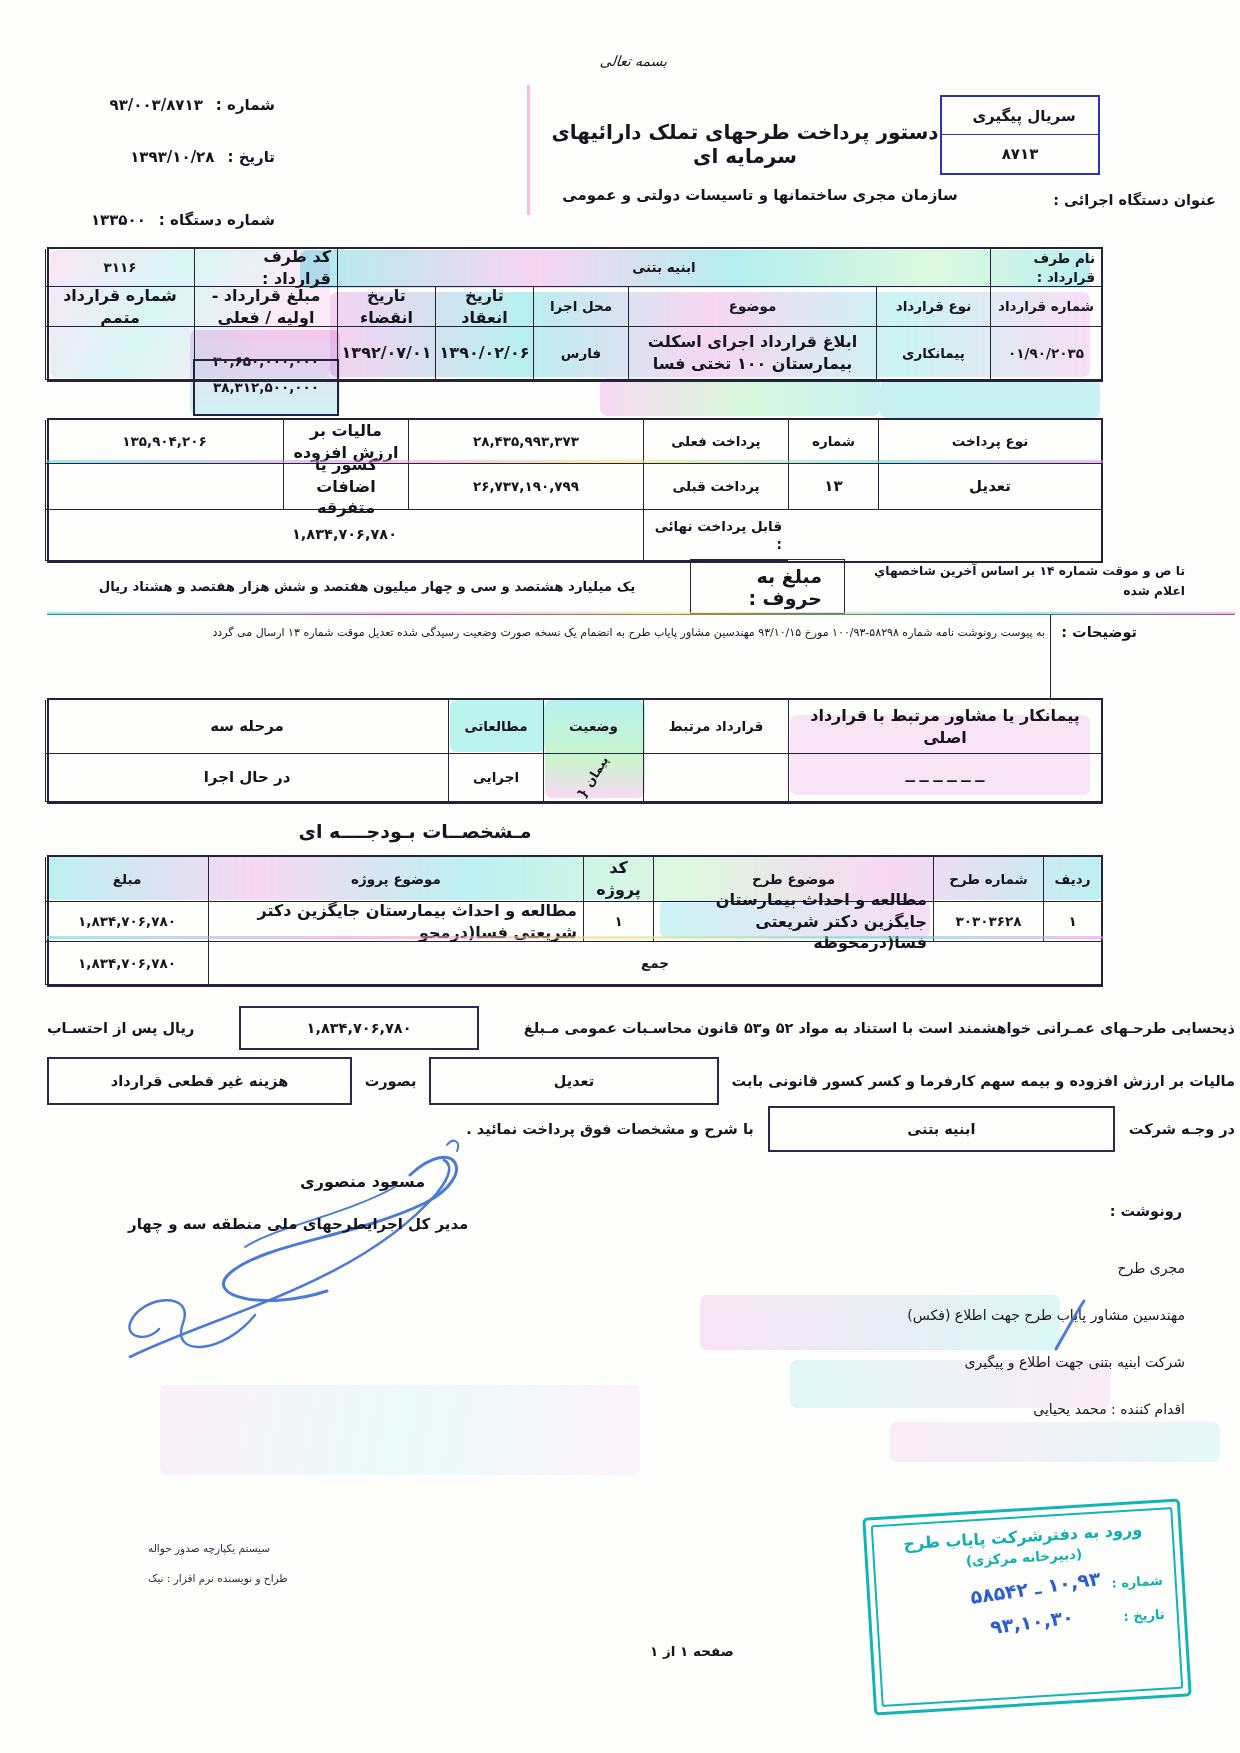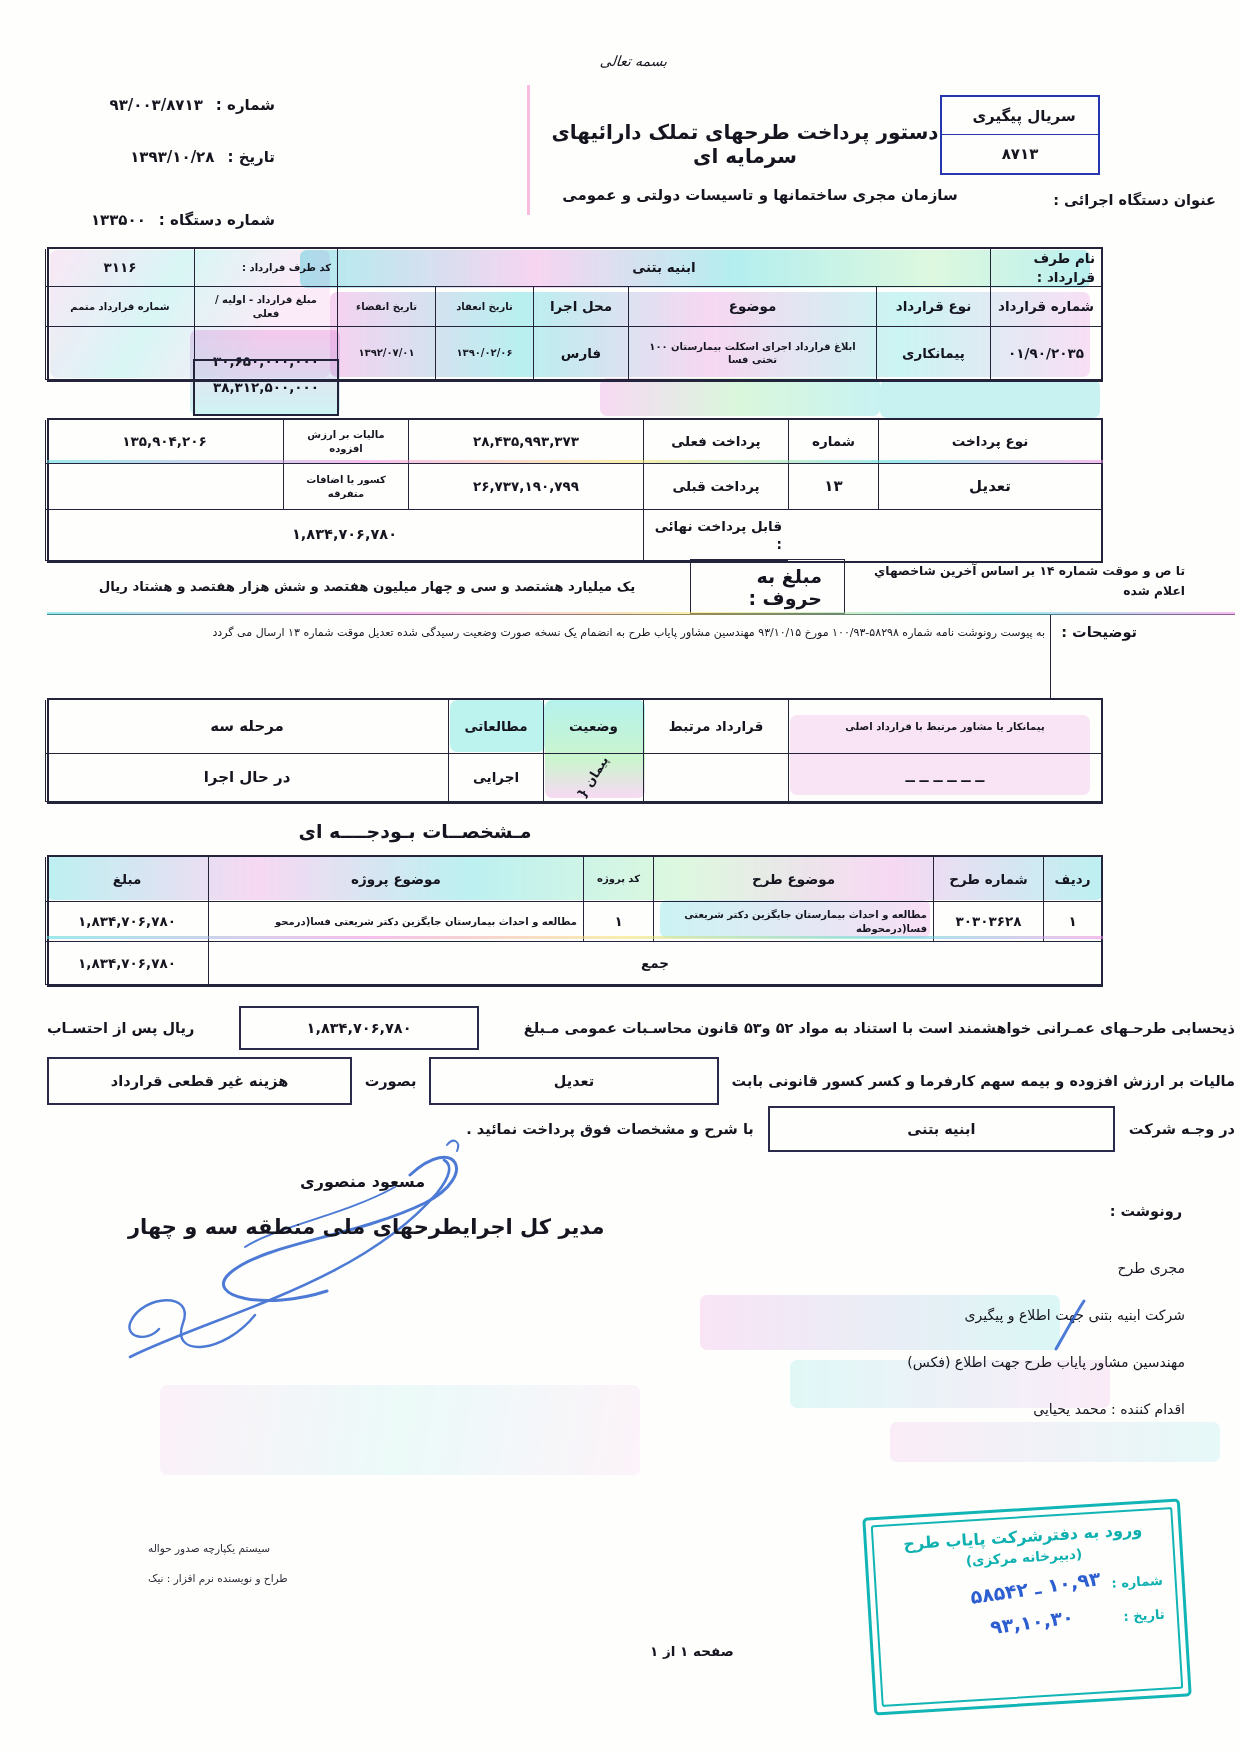--- a/index.html
+++ b/index.html
@@ -7,21 +7,21 @@
         font-family:"DejaVu Sans",sans-serif;color:#15151f;direction:rtl;overflow:hidden;}
   .abs{position:absolute;}
   .b{font-weight:bold;}
   .num{direction:ltr;unicode-bidi:isolate;}
   
   .tbl{position:absolute;display:grid;direction:rtl;border:2px solid #23233c;box-sizing:border-box;background:transparent;}
   .tbl>div{border-left:1.5px solid #23233c;border-bottom:1.5px solid #23233c;
            display:flex;align-items:center;justify-content:center;text-align:center;
            font-size:13.5px;font-weight:bold;padding:2px 6px;box-sizing:border-box;overflow:visible;line-height:1.35;}
   .tbl>div.rs{justify-content:flex-start;text-align:right;}
-  .tbl>div.sm{font-size:10px;}
+  .tbl>div.sm{font-size:16px;}
   .tbl>div.lg{font-size:15px;}
   .tbl>div.open{border:none;background:transparent;}
   
   .amt-cell{position:relative;padding:0;flex-direction:column;align-items:stretch;justify-content:flex-start;}
   .amt1{height:32px;display:flex;align-items:center;justify-content:center;margin-top:16px;}
   .amt2{position:absolute;top:32px;left:-2px;right:-2px;height:57px;border:2px solid #23233c;
         display:flex;align-items:center;justify-content:center;z-index:3;box-sizing:border-box;}
   .rot{transform:rotate(-58deg);font-size:12.5px;}
   
   .meta{position:absolute;right:965px;display:flex;direction:rtl;gap:13px;font-weight:bold;font-size:15px;white-space:nowrap;}
@@ -229,27 +229,27 @@
   <svg class="abs" style="left:95px;top:1115px;" width="400" height="250" viewBox="0 0 400 250">
     <g fill="none" stroke="#2f64cf" stroke-linecap="round" opacity="0.85">
       <path stroke-width="3" d="M315 60 C360 18 385 60 330 88 C260 122 170 128 135 158 C108 182 170 196 232 176"></path>
       <path stroke-width="2.6" d="M35 242 C120 200 265 168 342 78 C355 62 358 50 349 45"></path>
       <path stroke-width="2.4" d="M160 200 C130 238 75 244 88 208 C100 176 48 180 36 206 C28 222 52 228 64 214"></path>
       <path stroke-width="2" d="M300 72 C250 100 180 112 150 132"></path>
       <path stroke-width="2" d="M352 30 c6 -8 14 -4 10 6"></path>
     </g>
   </svg>
   <div class="abs b" style="left:300px;top:1172px;font-size:16px;">مسعود منصوری</div>
-  <div class="abs b" style="left:128px;top:1215px;font-size:21px;">مدیر کل اجرایطرحهای ملی منطقه سه و چهار</div>
+  <div class="abs b" style="left:128px;top:1215px;font-size:15px;">مدیر کل اجرایطرحهای ملی منطقه سه و چهار</div>
 
   <div class="abs b" style="right:58px;top:1203px;font-size:14.5px;">رونوشت :</div>
   <div class="copies">
     <div>مجری طرح</div>
+    <div>مهندسین مشاور پایاب طرح جهت اطلاع (فکس)</div>
     <div>شرکت ابنیه بتنی جهت اطلاع و پیگیری</div>
-    <div>مهندسین مشاور پایاب طرح جهت اطلاع (فکس)</div>
     <div>اقدام کننده : محمد یحیایی</div>
   </div>
   <svg class="abs" style="left:1050px;top:1295px;" width="40" height="60" viewBox="0 0 40 60">
     <path d="M6 54 C14 40 26 18 34 6" fill="none" stroke="#2f64cf" stroke-width="3" stroke-linecap="round" opacity="0.85"></path>
   </svg>
 
   <div class="footer-sm" style="left:118px;top:1542px;">سیستم یکپارچه صدور حواله</div>
   <div class="footer-sm" style="left:118px;top:1572px;">طراح و نویسنده نرم افزار : نیک</div>
   <div class="abs b" style="left:650px;top:1643px;font-size:13.5px;">صفحه ۱ از ۱</div>
 

